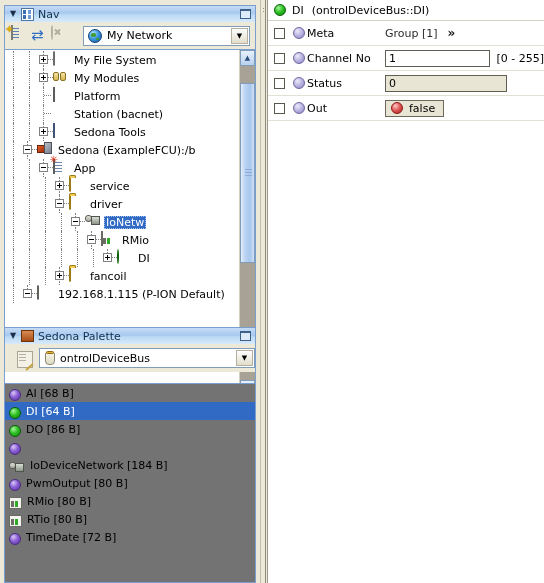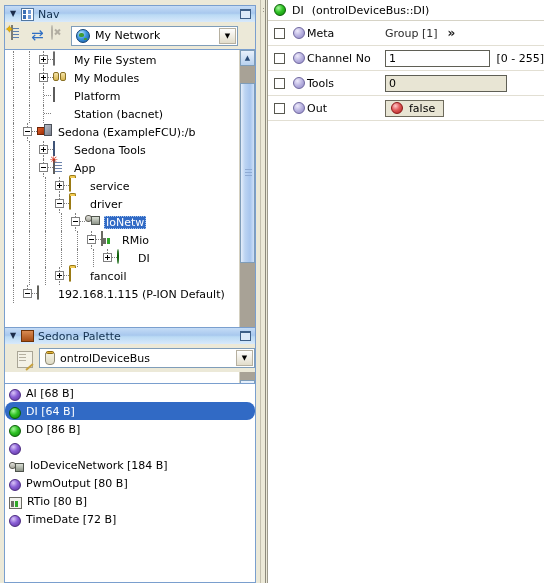--- a/index.html
+++ b/index.html
@@ -534,34 +534,34 @@
     width: 7px; height: 8px;
   }
   .vscroll .sthumb .grip i {
     display: block; height: 1px; background: #8fabd4; margin-bottom: 2px;
   }
 
   
   .plist-wrap {
     position: relative;
     border: 1px solid #7a9fce;
-    background: #ffffff;
+    background: #737373;
     box-sizing: border-box;
     overflow: hidden;
   }
   .prow {
     height: 18px;
     display: flex;
     align-items: center;
     font-size: 11px;
     padding-left: 4px;
     white-space: nowrap;
     cursor: default;
   }
-  .prow.sel { background: #316ac5; color: #ffffff; border-radius: 8px; }
+  .prow.sel { background: #316ac5; color: #ffffff; }
   .prow .plabel { margin-left: 5px; }
 
   
   .splitter {
     position: absolute;
     left: 260px; top: 0;
     width: 6px; height: 583px;
     background: #ece9d8;
     border-left: 1px solid #c3bfae;
     border-right: 1px solid #8d8a7d;
@@ -687,21 +687,21 @@
     <div class="toolbar" style="position:absolute;left:4px;top:22px;width:252px;">
       <span class="tbicon">
         <span class="ic-bookmark"><span class="star">✦</span></span>
       </span>
       <span class="tbicon">
         <span class="ic-refresh">⇄</span>
       </span>
       <span class="tbicon">
         <span class="ic-stop"></span>
       </span>
-      <span class="combo" style="width:167px;margin-left:0;">
+      <span class="combo" style="width:167px;margin-left:12px;">
         <span class="globe"></span>
         <span class="ctxt">My Network</span>
         <span class="arrowbtn">▼</span>
       </span>
     </div>
 
     <div class="tree-wrap" style="position:absolute;left:4px;top:49px;width:252px;height:348px;">
       <div class="tree">
 
         <div class="trow">
@@ -737,37 +737,37 @@
         <div class="trow">
           <span class="guide vline"></span>
           <span class="guide vline"></span>
           <span class="noexp"></span>
           <span class="ticon"><span class="ico-fox"></span></span>
           <span class="tlabel">Station (bacnet)</span>
         </div>
 
         <div class="trow">
           <span class="guide vline"></span>
+          <span class="guide vline"></span>
+          <span class="exp plus vtop vbot">
+              <span class="box"></span>
+              <span class="dash"></span>
+            </span>
+          <span class="ticon"><span class="ico-stack-blue"></span></span>
+          <span class="tlabel">Sedona Tools</span>
+        </div>
+
+        <div class="trow">
+          <span class="guide vline"></span>
           <span class="exp vtop vbot">
               <span class="box"></span>
               <span class="dash"></span>
             </span>
           <span class="ticon"><span class="ico-sedona"></span></span>
           <span class="tlabel">Sedona (ExampleFCU):/b</span>
-        </div>
-
-        <div class="trow">
-          <span class="guide vline"></span>
-          <span class="guide vline"></span>
-          <span class="exp plus vtop vbot">
-              <span class="box"></span>
-              <span class="dash"></span>
-            </span>
-          <span class="ticon"><span class="ico-stack-blue"></span></span>
-          <span class="tlabel">Sedona Tools</span>
         </div>
 
         <div class="trow">
           <span class="guide vline"></span>
           <span class="guide vline"></span>
           <span class="exp vtop vbot">
               <span class="box"></span>
               <span class="dash"></span>
             </span>
           <span class="ticon"><span class="ico-app"></span></span>
@@ -914,20 +914,24 @@
       <div class="prow">
         <span class="ico-net"></span>
         <span class="plabel">IoDeviceNetwork [184 B]</span>
       </div>
       <div class="prow">
         <span class="ico-purple"></span>
         <span class="plabel">PwmOutput [80 B]</span>
       </div>
       <div class="prow">
         <span class="ico-rmio"></span>
+        <span class="plabel">RMio [80 B]</span>
+      </div>
+      <div class="prow">
+        <span class="ico-rmio"></span>
         <span class="plabel">RTio [80 B]</span>
       </div>
       <div class="prow">
         <span class="ico-purple"></span>
         <span class="plabel">TimeDate [72 B]</span>
       </div>
     </div>
   </div>
 
   <div class="splitter">
@@ -957,21 +961,21 @@
       <span class="chk"></span>
       <span class="slotdot"></span>
       <span class="slotname">Channel No</span>
       <span class="txtfield">1</span>
       <span class="range">[0 - 255]</span>
     </div>
 
     <div class="prop-row">
       <span class="chk"></span>
       <span class="slotdot"></span>
-      <span class="slotname">Tools</span>
+      <span class="slotname">Status</span>
       <span class="txtfield ro">0</span>
     </div>
 
     <div class="prop-row">
       <span class="chk"></span>
       <span class="slotdot"></span>
       <span class="slotname">Out</span>
       <span class="boolbox">
         <span class="reddot"></span>
         <span>false</span>

